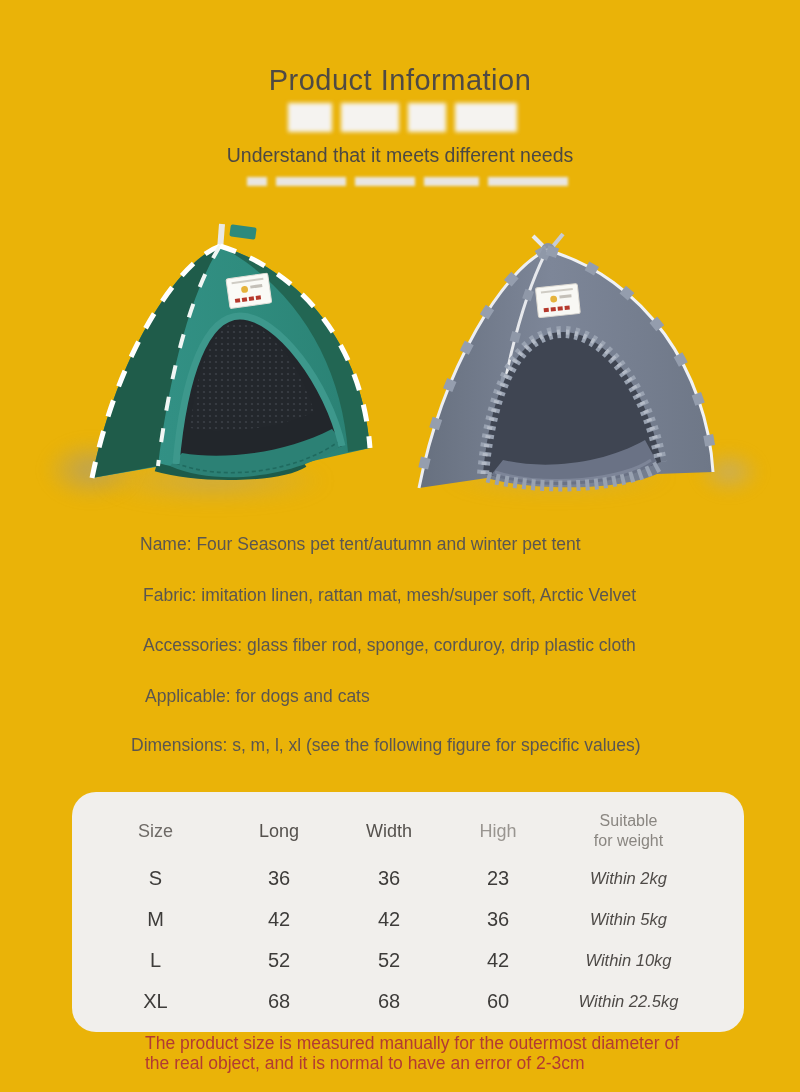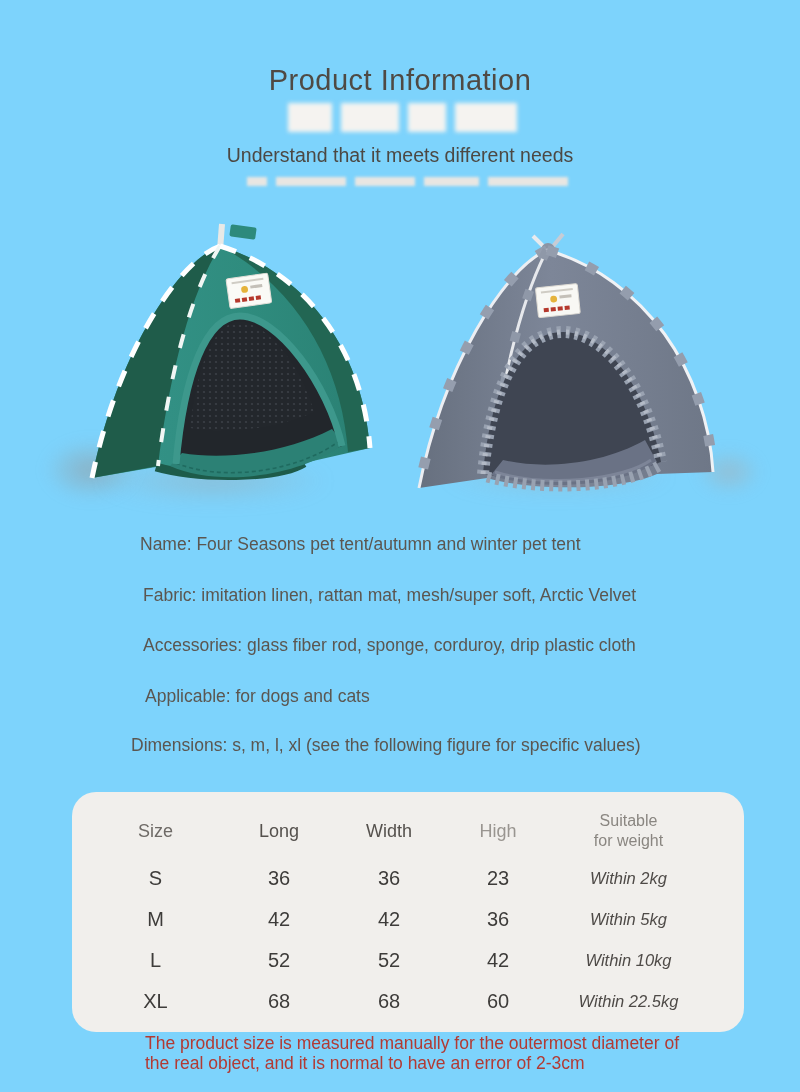--- a/index.html
+++ b/index.html
@@ -1,16 +1,16 @@
 <!DOCTYPE html>
 <html><head>
 <meta charset="utf-8">
 <style>
   html,body{margin:0;padding:0;background:#fff;}
-  .page{position:relative;width:800px;height:1092px;background:#7dd3fc;overflow:hidden;
+  .page{position:relative;width:800px;height:1092px;background:#eab308;overflow:hidden;
         font-family:"Liberation Sans", sans-serif;}
 
   
   .title{position:absolute;top:64px;left:0;width:800px;text-align:center;
          font-size:29px;color:#4f4a44;letter-spacing:.5px;}
   .ghost-band{position:absolute;display:flex;gap:9px;filter:blur(2px);}
   .ghost-band.g1{top:103px;left:288px;width:238px;height:29px;}
   .ghost-band.g1 span{background:#f5f3f0;height:100%;}
   .ghost-band.g2{top:177px;left:247px;width:332px;height:9px;filter:blur(1.5px);}
   .ghost-band.g2 span{background:#e9e6e2;height:100%;}

